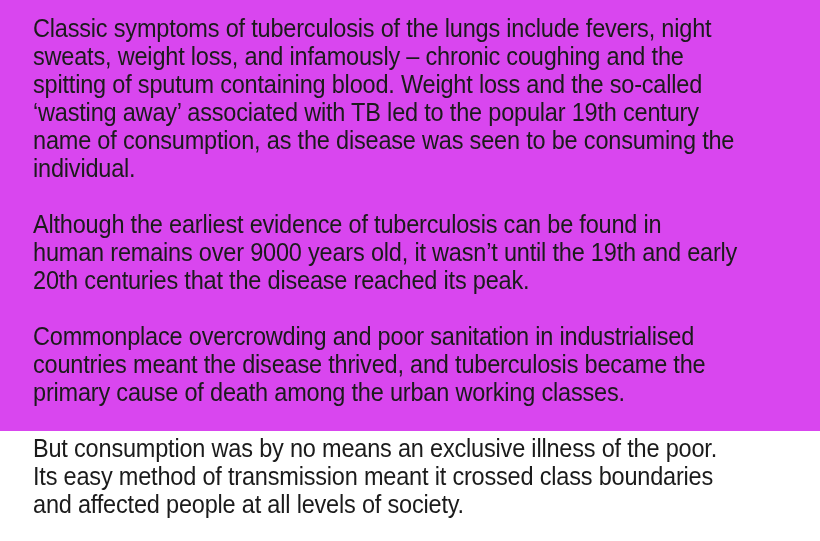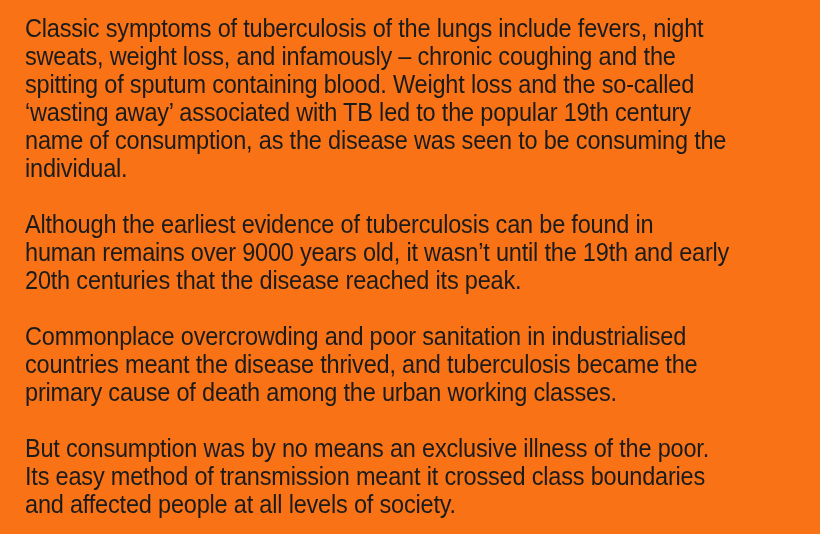--- a/index.html
+++ b/index.html
@@ -6,23 +6,23 @@
 
     html, body {
       width: 820px;
       height: 541px;
       background: #ffffff;
       overflow: hidden;
     }
 
     .page {
       width: 820px;
-      height: 534px;
-      background: #f97316;
-      padding: 14px 0 0 25px;
+      height: 431px;
+      background: #d946ef;
+      padding: 14px 0 0 33px;
     }
 
     .article {
       font-family: "Liberation Sans", "DejaVu Sans", sans-serif;
       font-size: 25px;
       line-height: 28px;
       color: #1b1b1b;
       letter-spacing: -0.2px;
       
       transform: scaleX(0.94);

